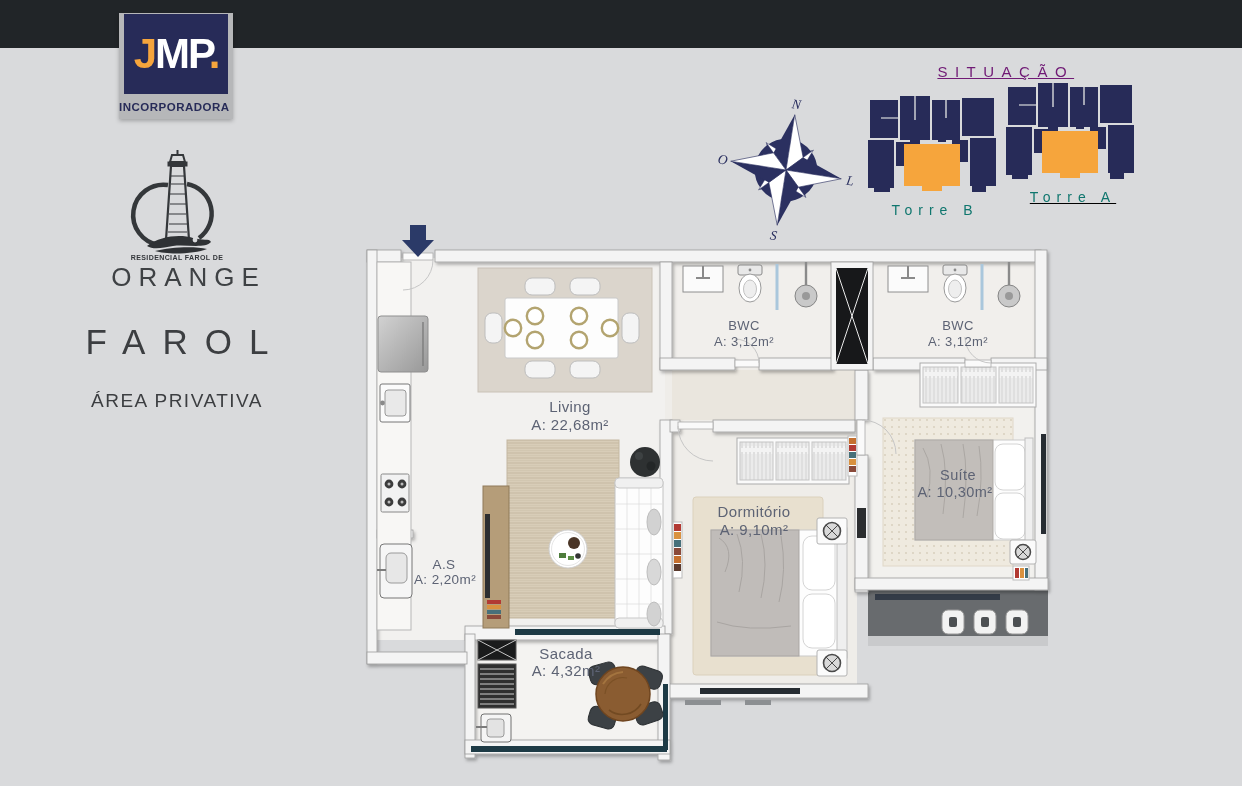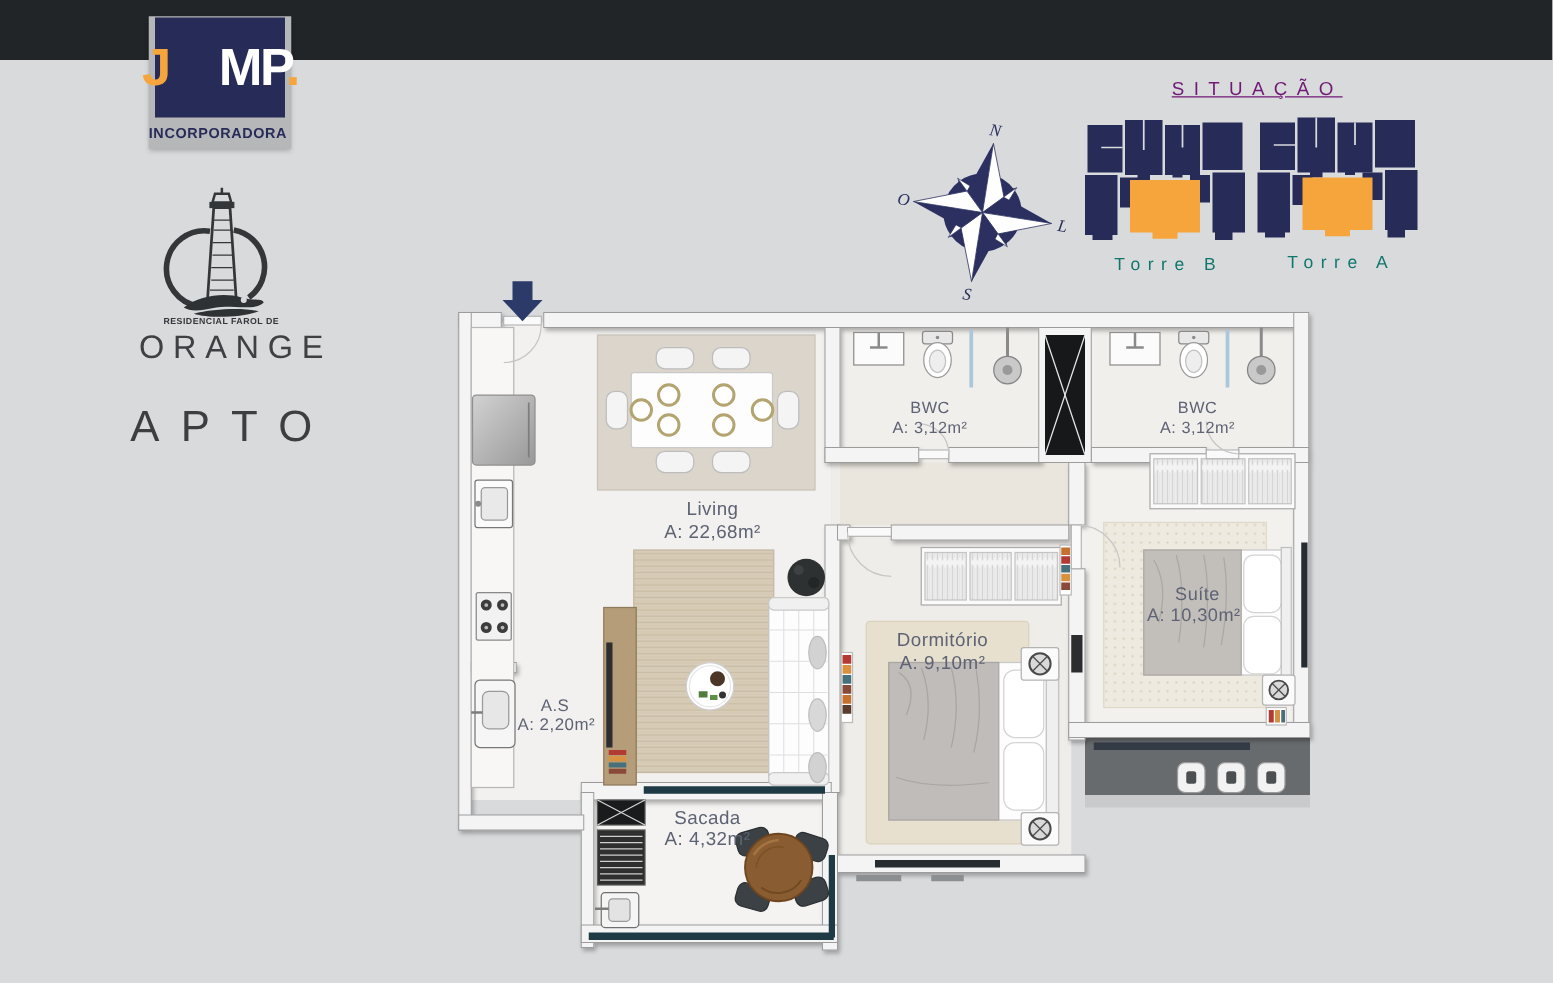--- a/index.html
+++ b/index.html
@@ -6,41 +6,41 @@
   body{width:1242px;height:786px;background:var(--bg,#d9dadc);overflow:hidden;
        font-family:"Liberation Sans",sans-serif;position:relative;}
   .abs{position:absolute;}
   
   .topbar{left:0;top:0;width:1242px;height:48px;background:var(--topbar,#212528);}
   
   .jmp{left:119px;top:13px;width:114px;height:106px;background:#b6b7b9;box-shadow:0 2px 4px rgba(0,0,0,.25);}
   .jmp-square{position:absolute;left:5px;top:1px;width:104px;height:80px;background:var(--navy,#1c2355);
               display:flex;align-items:center;justify-content:center;}
   .jmp-word{font-weight:bold;font-size:42px;letter-spacing:-2px;line-height:1;}
-  .jmp-word .j{color:var(--orange,#f0a22e);} .jmp-word .mp{color:#ffffff;padding-left:40px;} .jmp-word .dot{color:var(--orange,#f0a22e);}
+  .jmp-word .j{color:var(--orange,#f0a22e);} .jmp-word .mp{color:#ffffff;} .jmp-word .dot{color:var(--orange,#f0a22e);}
   .jmp-sub{position:absolute;left:0;top:88px;width:114px;text-align:left;color:var(--navy,#1c2355);
            font-size:11.5px;font-weight:bold;letter-spacing:.5px;}
   
   .lh-svg{left:125px;top:150px;}
   .res-tagline{left:52px;top:254px;width:250px;text-align:center;font-size:7px;font-weight:bold;
                letter-spacing:.4px;color:#33363a;}
   .res-name{left:60px;top:262px;width:250px;text-align:center;font-size:26px;letter-spacing:7px;
             text-indent:7px;color:#3e4144;}
   
   .apto-block{left:27px;top:322px;width:300px;text-align:center;color:#3c3e41;}
   .apto-l1{font-size:35px;letter-spacing:17px;text-indent:17px;}
   .apto-l2{font-size:45px;letter-spacing:1px;margin-top:2px;}
   .apto-sub{font-size:21px;margin-top:22px;letter-spacing:.5px;}
   .area-label{font-size:19px;letter-spacing:1.5px;margin-top:28px;}
   .area-value{font-size:28px;letter-spacing:.5px;margin-top:3px;}
   
   .situacao-title{left:862px;top:63px;width:280px;text-align:center;font-size:15px;
                   letter-spacing:7.5px;text-indent:7.5px;color:#701a75;text-decoration:underline;}
   .tower{width:132px;text-align:center;}
-  .tower-b{left:866px;top:90px;} .tower-a{left:1004px;top:88px;}
+  .tower-b{left:866px;top:90px;} .tower-a{left:1004px;top:77px;text-decoration:underline;}
   .tower-label{margin-top:4px;font-size:14px;letter-spacing:6px;text-indent:6px;color:#0f766e;}
   
   .plan{left:365px;top:222px;}
   .room-label{fill:var(--label,#5d6374);text-anchor:middle;letter-spacing:.4px;}
   .wall{fill:#f4f4f4;stroke:#9c9c9c;stroke-width:.8;}
   .fixture{fill:#fbfbfb;stroke:#8e8e8e;stroke-width:1;}
   .doorarc{fill:none;stroke:#c6c6c6;stroke-width:1;}
   .doorleaf{fill:#fafafa;stroke:#ababab;stroke-width:.8;}
 </style>
 </head>
@@ -98,21 +98,22 @@
   <g fill="#2f3235">
     <path d="M22,96 C35,86 55,84 68,88 C78,91 84,88 86,92 C80,99 60,94 48,96 C38,98 28,100 22,96 Z"></path>
     <path d="M30,101 C45,97 70,96 82,99 C70,104 42,105 30,101 Z"></path>
     <circle cx="70" cy="90" r="2.4" fill="#d9dadc"></circle>
   </g>
 </svg>
 <div class="abs res-tagline">RESIDENCIAL FAROL DE</div>
 <div class="abs res-name">ORANGE</div>
 
 <div class="abs apto-block">
-  <div class="apto-l1">APTO</div>
+  <div class="apto-l1">FAROL</div>
+  <div class="area-label">ÁREA PRIVATIVA</div>
 </div>
 
 <svg class="abs" style="left:712px;top:92px" width="148" height="156" viewBox="0 0 148 156">
   <g transform="rotate(9 74 78)">
     <circle cx="74" cy="78" r="27" fill="none" stroke="var(--compass)" stroke-width="8.5"></circle>
     <g stroke-linejoin="round">
       <path d="M98,54 L74,64 L74,78 Z" fill="var(--compass)"></path>
         <path d="M98,54 L88,78 L74,78 Z" fill="#fff" stroke="var(--compass)" stroke-width=".5"></path>
       <path d="M98,102 L88,78 L74,78 Z" fill="var(--compass)"></path>
         <path d="M98,102 L74,92 L74,78 Z" fill="#fff" stroke="var(--compass)" stroke-width=".5"></path>

